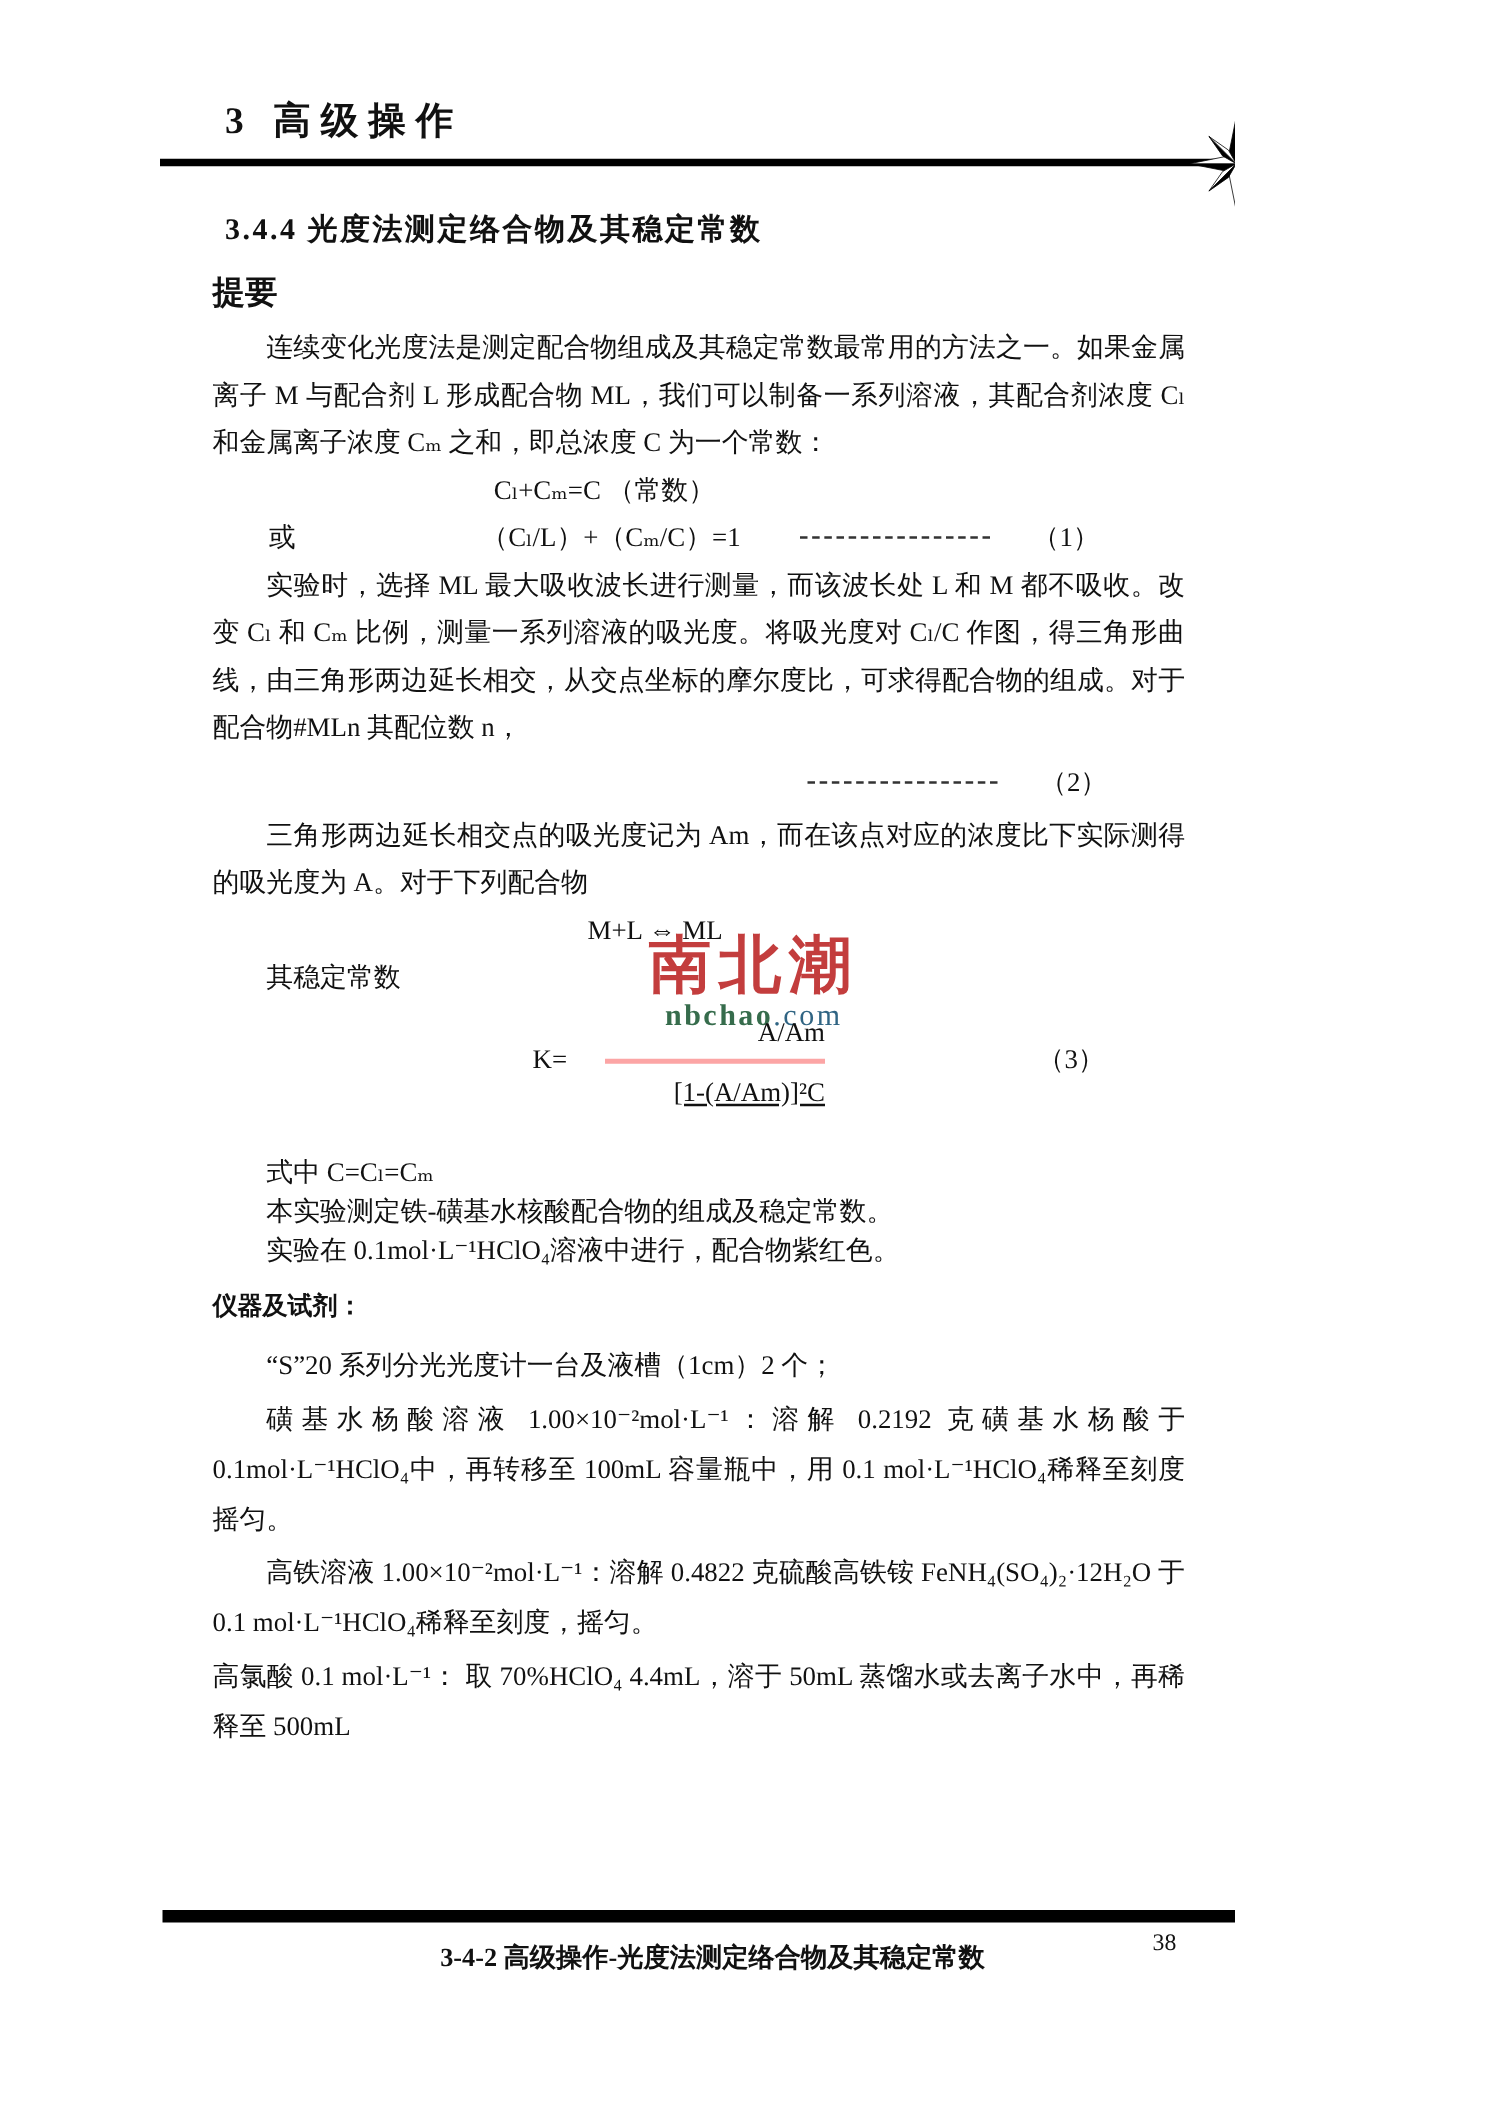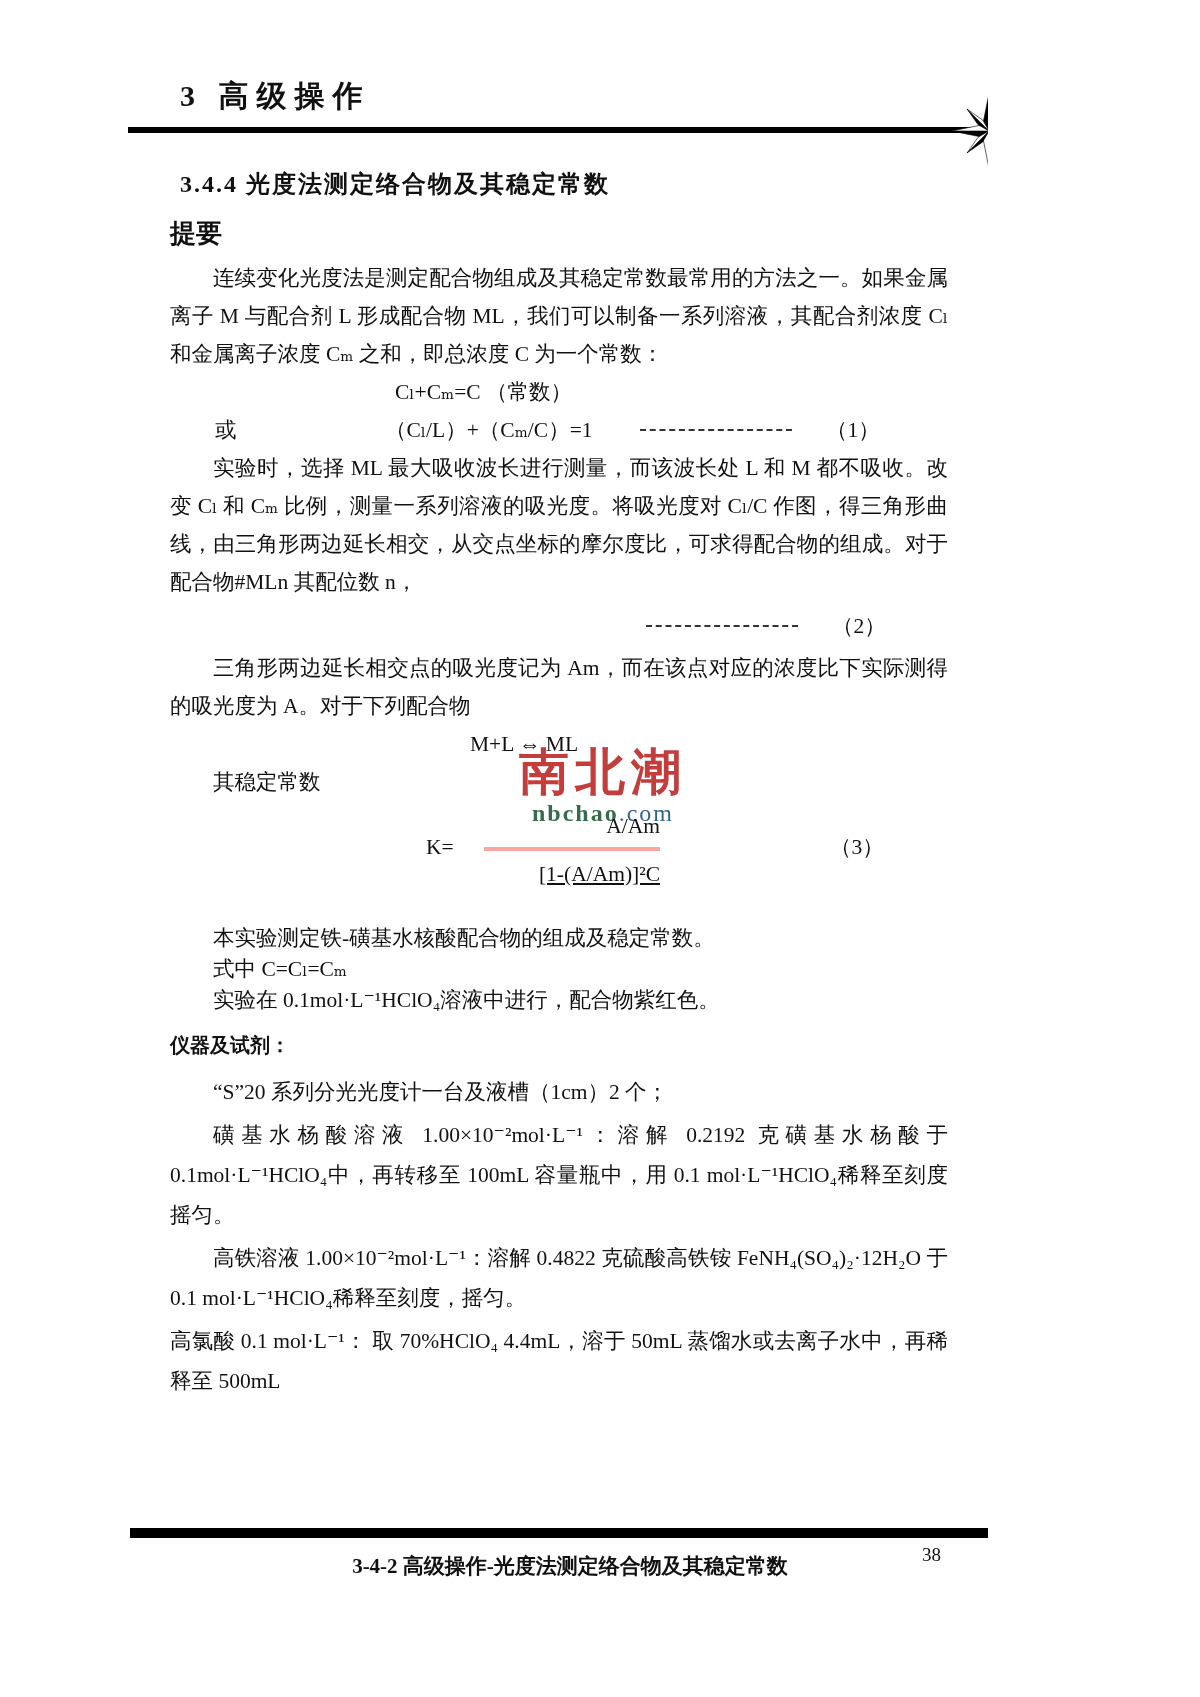--- a/index.html
+++ b/index.html
@@ -124,22 +124,22 @@
 
     <div class="eq3-block">
       <span class="eq3-lhs">K=</span>
       <div class="fraction">
         <div class="num">A/Am</div>
         <div class="den">[1-(A/Am)]²C</div>
       </div>
       <span class="eq-num-3">（3）</span>
     </div>
 
+    <p class="note">式中 C=Cₗ=Cₘ</p>
     <p class="note">本实验测定铁-磺基水核酸配合物的组成及稳定常数。</p>
-    <p class="note">式中 C=Cₗ=Cₘ</p>
     <p class="note">实验在 0.1mol·L⁻¹HClO₄溶液中进行，配合物紫红色。</p>
 
     <div class="reagents-heading">仪器及试剂：</div>
 
     <p class="reagent">“S”20 系列分光光度计一台及液槽（1cm）2 个；</p>
     <p class="reagent">磺基水杨酸溶液 1.00×10⁻²mol·L⁻¹：溶解 0.2192 克磺基水杨酸于 0.1mol·L⁻¹HClO₄中，再转移至 100mL 容量瓶中，用 0.1 mol·L⁻¹HClO₄稀释至刻度摇匀。</p>
     <p class="reagent">高铁溶液 1.00×10⁻²mol·L⁻¹：溶解 0.4822 克硫酸高铁铵 FeNH₄(SO₄)₂·12H₂O 于 0.1 mol·L⁻¹HClO₄稀释至刻度，摇匀。</p>
     <p class="reagent no-indent">高氯酸 0.1 mol·L⁻¹： 取 70%HClO₄ 4.4mL，溶于 50mL 蒸馏水或去离子水中，再稀释至 500mL</p>
 
   </div>

